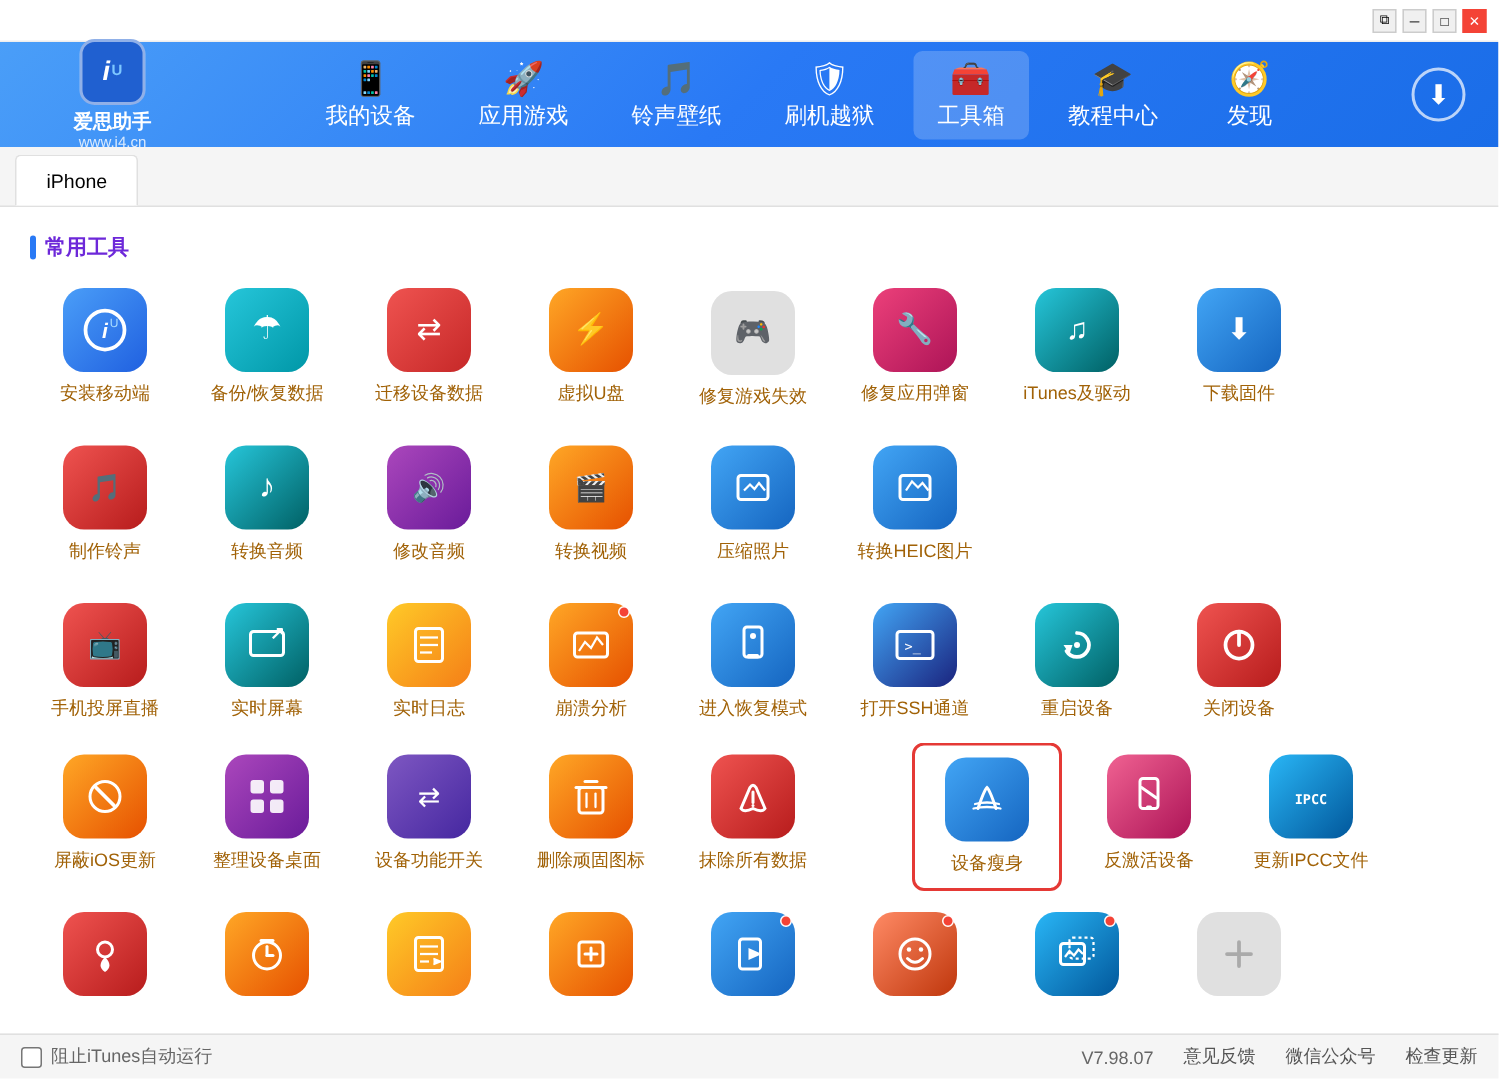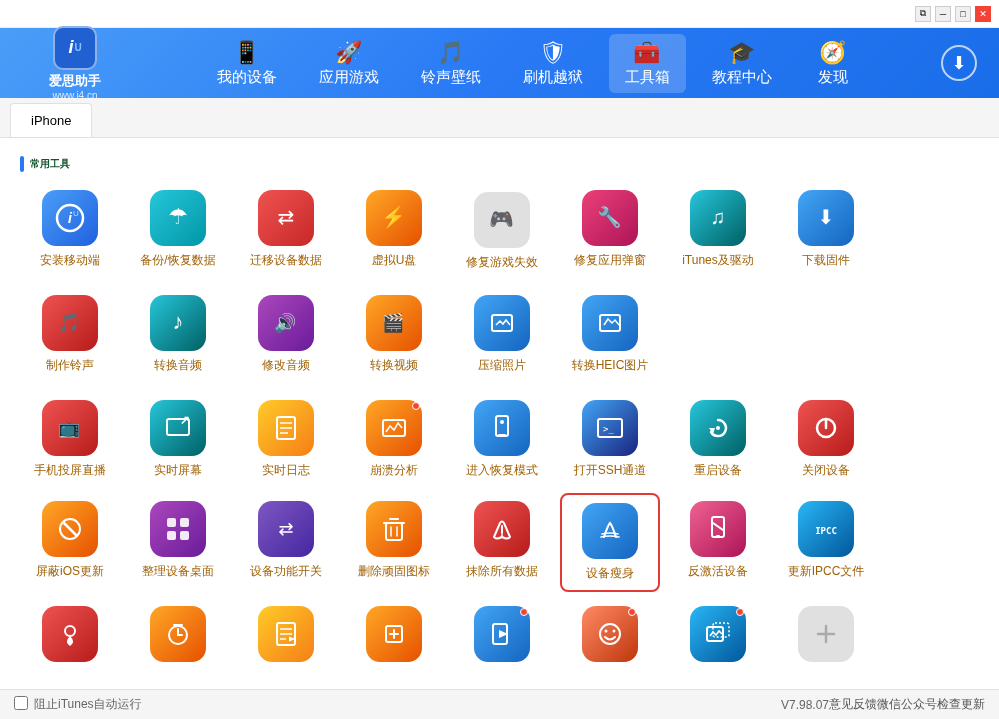--- a/index.html
+++ b/index.html
@@ -98,21 +98,21 @@
     
     .main-content {
       height: calc(719px - 28px - 70px - 40px - 30px);
       overflow-y: auto;
       padding: 10px 20px;
       background: #fff;
     }
 
     .section-title {
       display: flex; align-items: center;
-      font-size: 10px; font-weight: bold; color: #14532d;
+      font-size: 14px; font-weight: bold; color: #6d28d9;
       margin: 8px 0 10px 0;
     }
     .section-title::before {
       content: '';
       display: inline-block;
       width: 4px; height: 16px;
       background: #2979f5;
       margin-right: 6px;
       border-radius: 2px;
     }
@@ -162,29 +162,29 @@
     .footer {
       height: 30px;
       background: #f5f5f5;
       border-top: 1px solid #e0e0e0;
       display: flex;
       align-items: center;
       padding: 0 14px;
       font-size: 12px;
       color: #666;
     }
-    .footer-left { display: flex; align-items: flex-start; gap: 6px; }
+    .footer-left { display: flex; align-items: center; gap: 6px; }
     .footer-checkbox {
       width: 14px; height: 14px;
       border: 1px solid #999;
       cursor: pointer;
     }
     .footer-right {
       margin-left: auto;
-      display: flex; 
+      display: flex; gap: 20px;
       align-items: center;
     }
     .footer-link { color: #555; cursor: pointer; }
   </style>
 </head>
 <body>
 
 <div class="title-bar">
   <div class="title-bar-controls">
     <div class="title-bar-btn">⧉</div>
@@ -494,21 +494,21 @@
     <div class="tool-item">
       <div class="tool-icon" style="background:linear-gradient(135deg,#ef5350,#b71c1c);">
         <svg width="32" height="32" viewBox="0 0 32 32">
           <path d="M8 24 L14 10 Q16 7 18 10 L24 24 Q22 27 16 24 Q10 27 8 24Z" fill="none" stroke="white" stroke-width="2"></path>
           <line x1="16" y1="13" x2="16" y2="20" stroke="white" stroke-width="2" stroke-linecap="round"></line>
           <circle cx="16" cy="22" r="1" fill="white"></circle>
         </svg>
       </div>
       <div class="tool-label">抹除所有数据</div>
     </div>
-    <div class="tool-item selected" style="border: 2px solid #e53935; border-radius:8px;">
+    <div class="tool-item selected" style="border: 2px solid #e53935; border-radius:8px;margin-left:48px;">
       <div class="tool-icon" style="background:linear-gradient(135deg,#42a5f5,#1565c0);">
         <svg width="32" height="32" viewBox="0 0 32 32">
           <path d="M10 22 Q14 10 16 8 Q18 10 22 22" fill="none" stroke="white" stroke-width="2" stroke-linecap="round"></path>
           <path d="M8 19 Q16 17 24 19" fill="none" stroke="white" stroke-width="1.5" stroke-linecap="round"></path>
           <path d="M7 22 Q16 20 25 22" fill="none" stroke="white" stroke-width="1.5" stroke-linecap="round"></path>
         </svg>
       </div>
       <div class="tool-label">设备瘦身</div>
     </div>
     <div class="tool-item">

